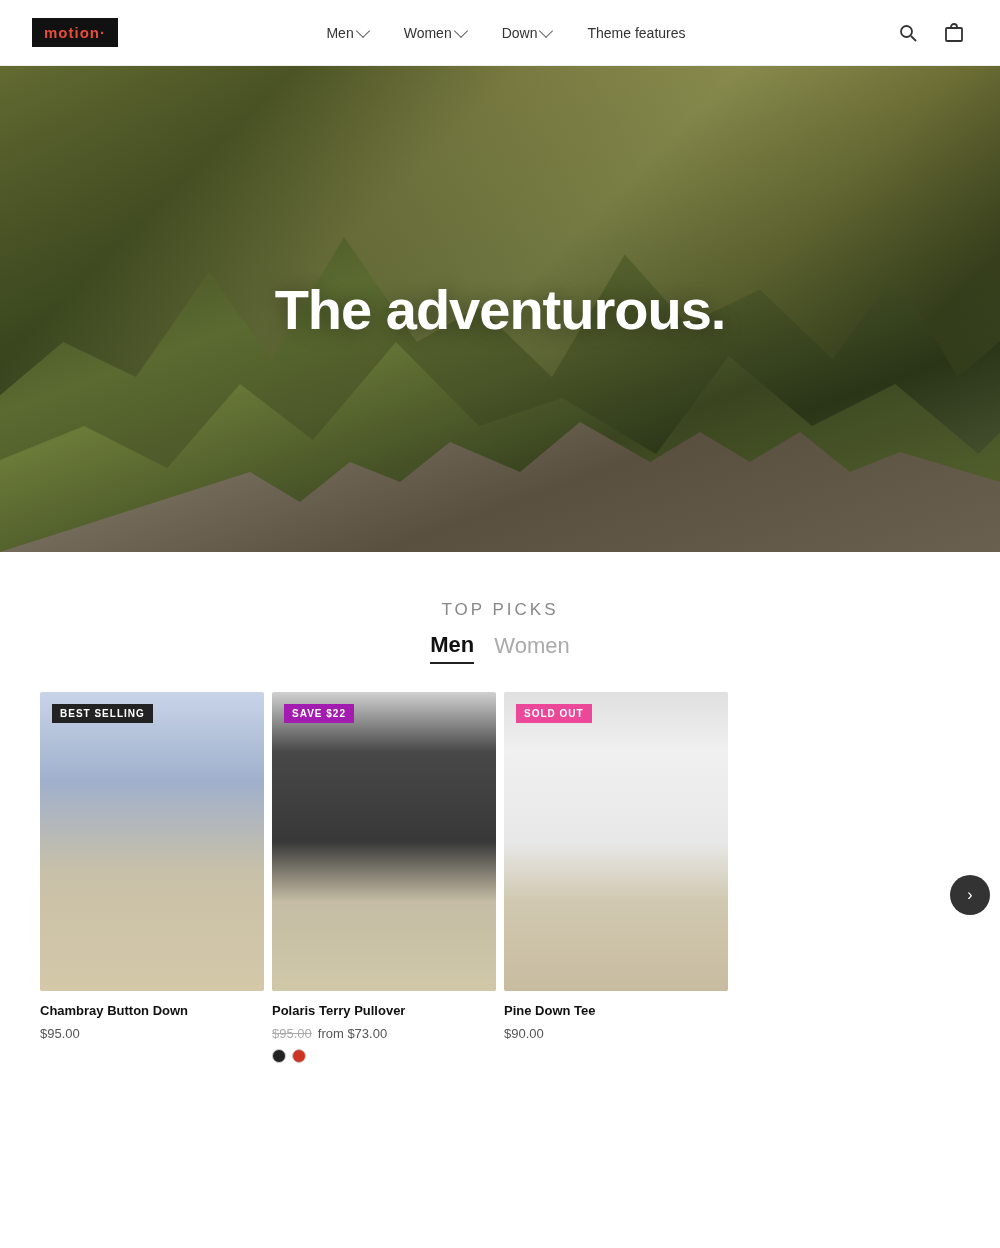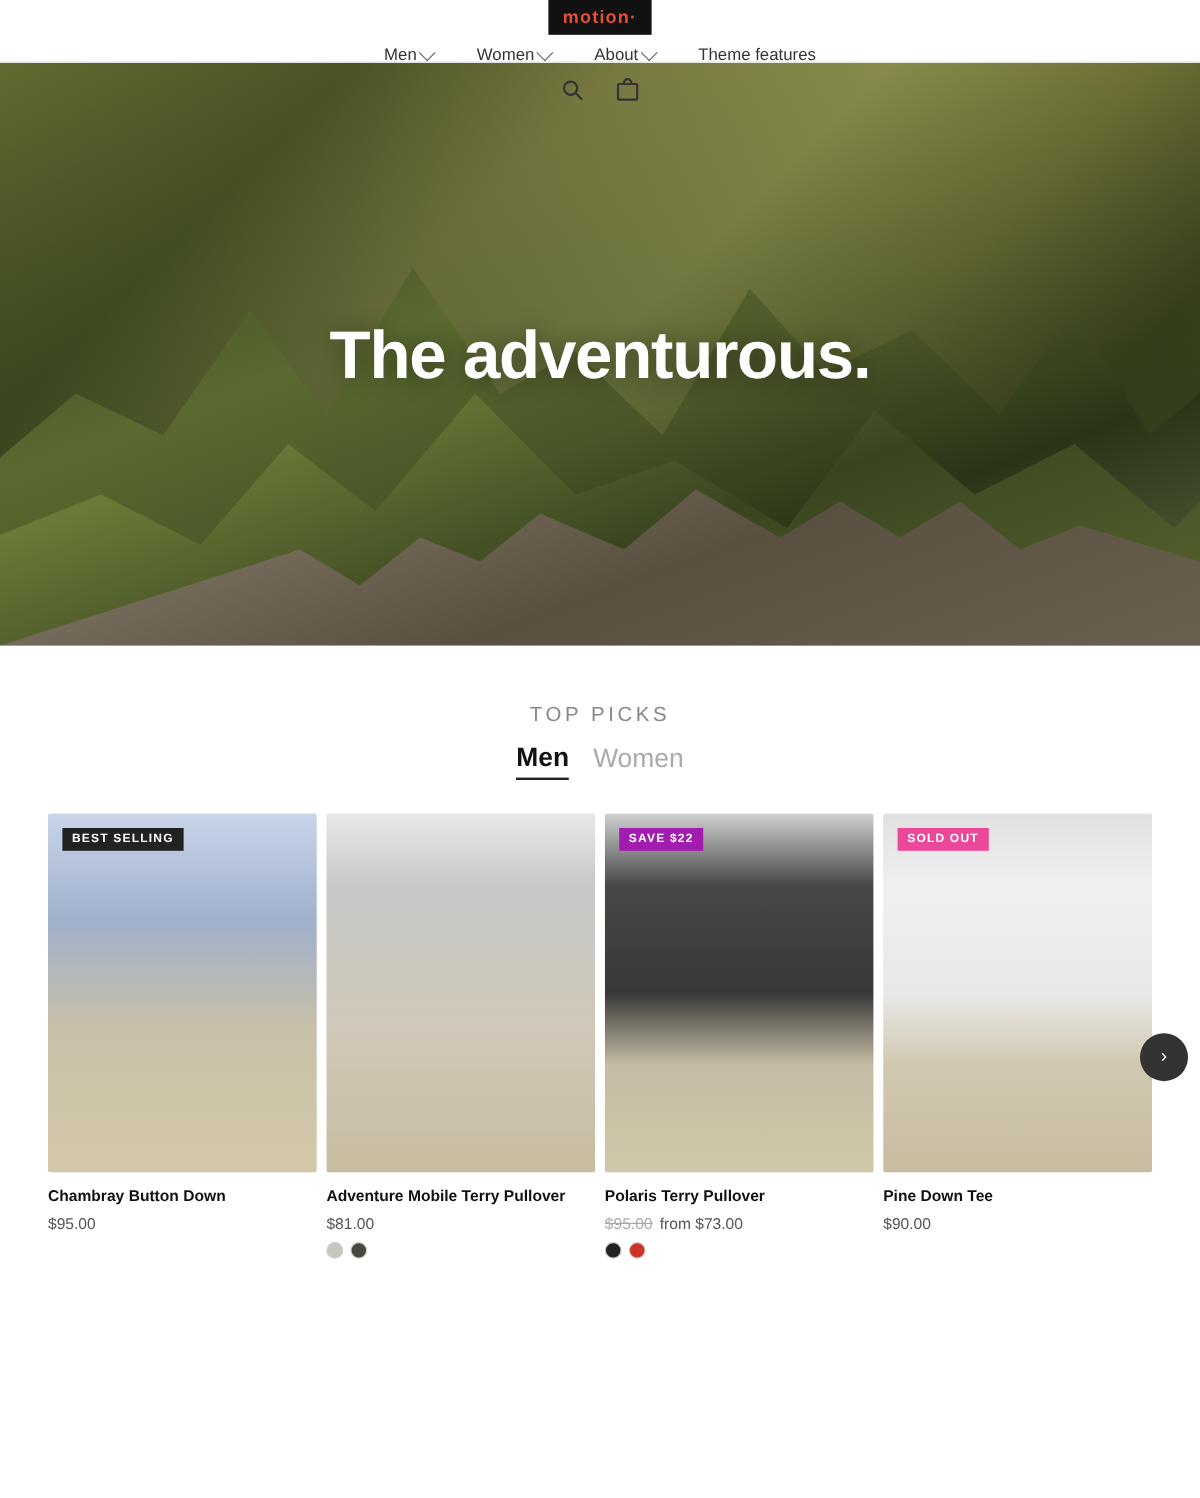--- a/index.html
+++ b/index.html
@@ -4,26 +4,25 @@
   <style>
     * { margin: 0; padding: 0; box-sizing: border-box; }
     body { font-family: -apple-system, BlinkMacSystemFont, 'Segoe UI', Helvetica, Arial, sans-serif; background: #fff; color: #333; }
 
     
     .header {
       display: flex;
       align-items: center;
       justify-content: space-between;
       padding: 0 32px;
-      height: 52px;
+      height: 66px;
       background: #fff;
       border-bottom: 1px solid #eee;
       position: relative;
       z-index: 10;
-      flex-direction: column;
     }
     .logo-box {
       background: #111;
       color: #fff;
       font-weight: 700;
       font-size: 15px;
       padding: 6px 12px;
       letter-spacing: 1px;
       white-space: nowrap;
     }
@@ -308,21 +307,21 @@
       <span>Men</span>
       <span class="chevron"></span>
     </div>
 
     <div class="nav-item">
       <span>Women</span>
       <span class="chevron"></span>
     </div>
 
     <div class="nav-item">
-      <span>About</span>
+      <span>Down</span>
       <span class="chevron"></span>
     </div>
 
     <div class="nav-item">
       <span>Theme features</span>
     </div>
   </nav>
 
   <div class="header-icons">
     <button class="icon-btn" title="Search">
@@ -366,34 +365,20 @@
       <div class="model-chambray shirt-graphic"></div>
     </div>
     <div class="product-name">Chambray Button Down</div>
     <div class="product-price">
           <span>$95.00</span>
         </div>
 
   </div>
       <div class="product-card">
     <div class="product-image-wrap">
-
-      <div class="model-adventure shirt-graphic"></div>
-    </div>
-    <div class="product-name">Adventure Mobile Terry Pullover</div>
-    <div class="product-price">
-          <span>$81.00</span>
-        </div>
-    <div class="color-swatches">
-          <div class="swatch" style="background:#c8c8c0;"></div>
-          <div class="swatch" style="background:#484840;"></div>
-        </div>
-  </div>
-      <div class="product-card">
-    <div class="product-image-wrap">
       <div class="product-badge badge-save">SAVE $22</div>
       <div class="model-polaris shirt-graphic"></div>
     </div>
     <div class="product-name">Polaris Terry Pullover</div>
     <div class="product-price">
           <span class="price-original">$95.00</span> 
           <span class="price-from">from $73.00</span>
         </div>
     <div class="color-swatches">
           <div class="swatch" style="background:#222222;"></div>

